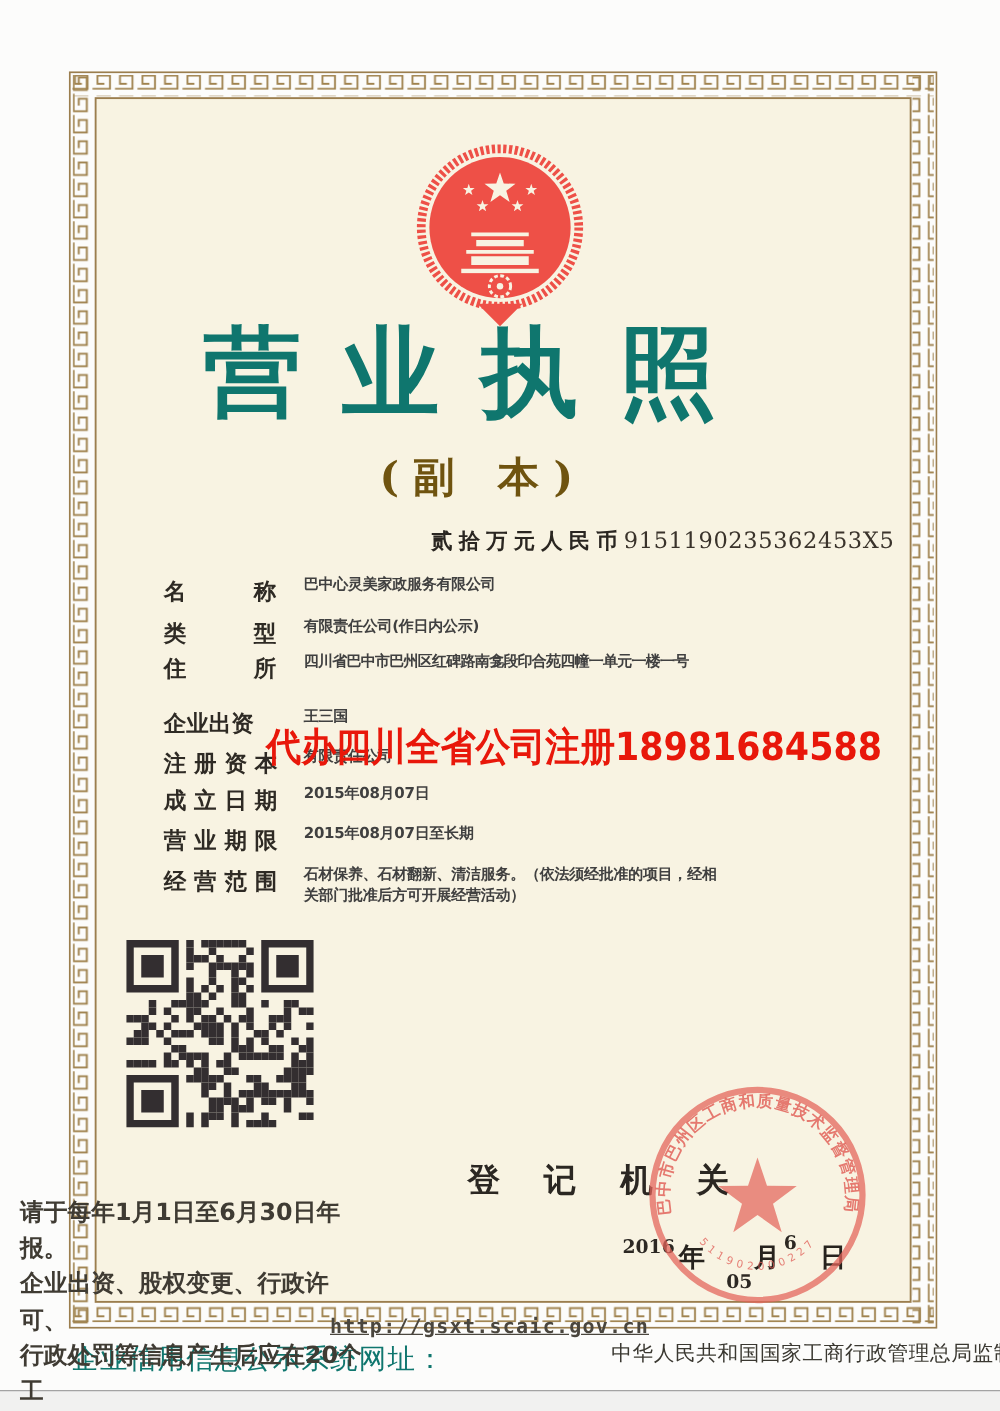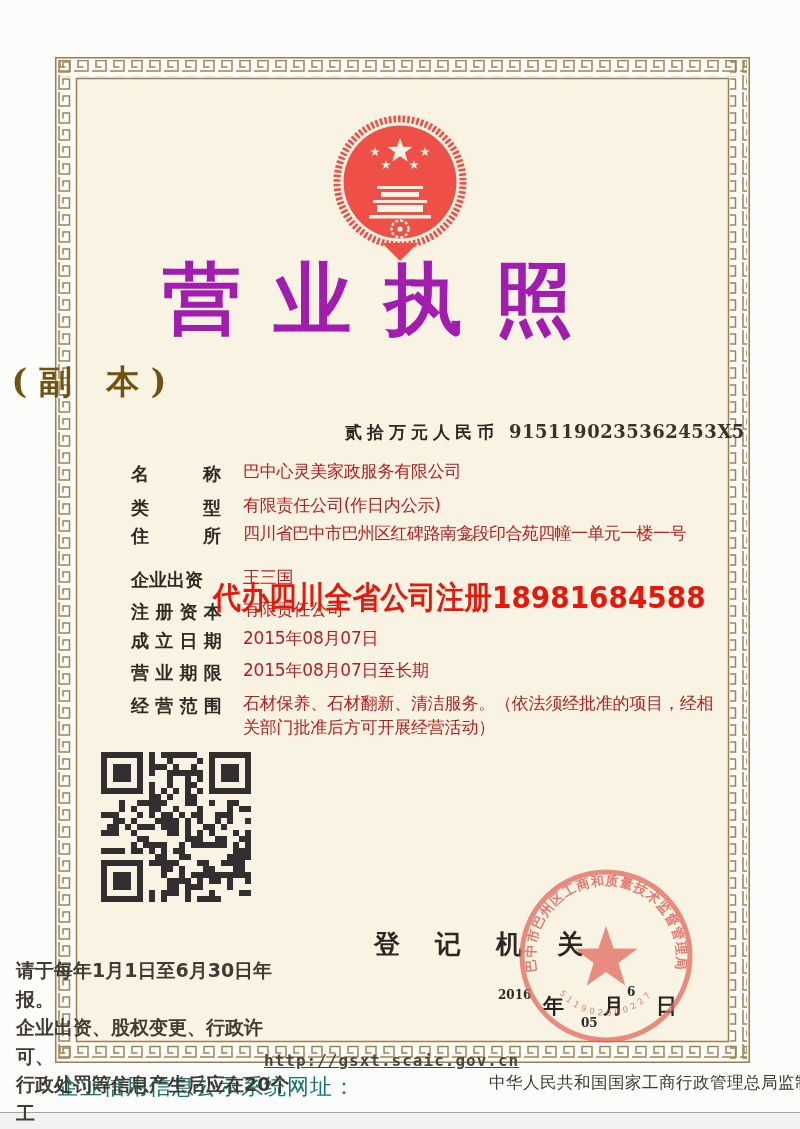--- a/index.html
+++ b/index.html
@@ -14,63 +14,63 @@
     left:77px;top:79px;width:651px;height:962px;
     background:#f8f3e2;
   }
   .frame{left:55px;top:57px;}
   
   .emblem{left:330px;top:110px;width:140px;height:152px;}
   
   .title{
     left:0;top:260px;width:736px;text-align:center;
     font-family:"DejaVu Serif","Liberation Serif",serif;
-    font-size:78px;font-weight:900;color:#a21caf;
+    font-size:78px;font-weight:900;color:#0f766e;
     letter-spacing:0.42em;text-indent:0.42em;line-height:1;
     white-space:nowrap;
   }
   .subtitle{
-    left:0;top:365px;width:762px;
+    left:0;top:365px;width:762px;text-align:center;
     font-family:"DejaVu Serif","Liberation Serif",serif;
     font-size:33px;font-weight:700;color:#6f530f;
     letter-spacing:0.35em;text-indent:0.35em;line-height:1;
   }
   .codeline{left:345px;top:421px;white-space:nowrap;}
   .codeline .lab{
     font-size:17px;font-weight:700;color:#2a2621;letter-spacing:5px;
   }
   .codeline .val{
     font-family:"DejaVu Serif","Liberation Serif",serif;
-    font-size:18px;font-weight:700;color:#3a332b;letter-spacing:0.5px;margin-left:10px;
+    font-size:18px;font-weight:400;color:#3a332b;letter-spacing:0.5px;
   }
   
   .row{left:131px;white-space:nowrap;}
   .flabel{
     display:inline-block;width:101px;vertical-align:top;padding-top:5px;
     font-size:18px;font-weight:700;color:#2e2a24;white-space:pre;line-height:1.1;
   }
   .fvalue{
     display:inline-block;vertical-align:top;margin-left:11px;width:478px;
-    font-size:17px;font-weight:400;color:#b91c1c;line-height:1.42;
+    font-size:12px;font-weight:700;color:#404040;line-height:1.42;
     white-space:pre-line;letter-spacing:-0.2px;
   }
   
   .watermark{
     left:213px;top:577px;z-index:30;
     font-size:31px;font-weight:700;color:#e8170a;white-space:nowrap;
     transform:scaleX(0.9);transform-origin:left top;letter-spacing:0;
   }
   .qr{left:101px;top:752px;width:150px;height:150px;background:#f8f3e2;}
   .regauth{
     left:374px;top:927px;font-size:26px;font-weight:600;color:#2b2722;
     letter-spacing:13px;white-space:nowrap;
   }
   .stamp{left:516px;top:866px;width:180px;height:180px;z-index:25;opacity:.92;}
   .dateline span{position:absolute;white-space:nowrap;}
-  .d-num{font-family:"DejaVu Serif","Liberation Serif",serif;font-size:12px;font-weight:600;color:#2c2823;}
+  .d-num{font-family:"DejaVu Serif","Liberation Serif",serif;font-size:15px;font-weight:600;color:#2c2823;}
   .d-cjk{font-size:21px;font-weight:700;color:#26221d;}
   
   .notice{
     left:16px;top:956px;z-index:40;width:280px;
     font-size:19px;font-weight:600;color:#3f3b33;line-height:28.5px;white-space:pre-line;
   }
   .pub-url{
     left:228px;top:1051px;z-index:41;
     font-family:"DejaVu Sans Mono","Liberation Mono",monospace;
     font-size:16px;font-weight:700;color:#4a463e;letter-spacing:1px;

